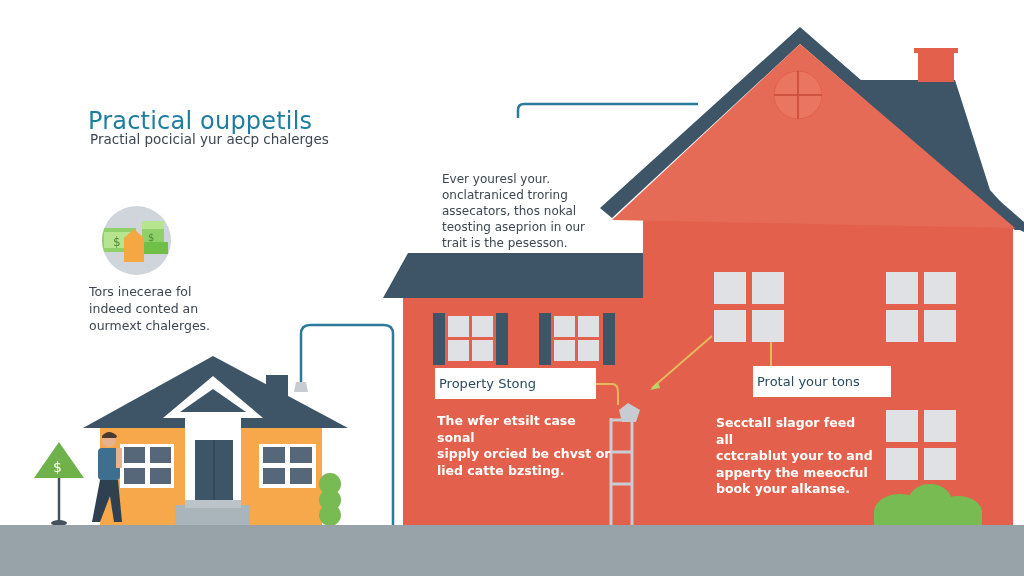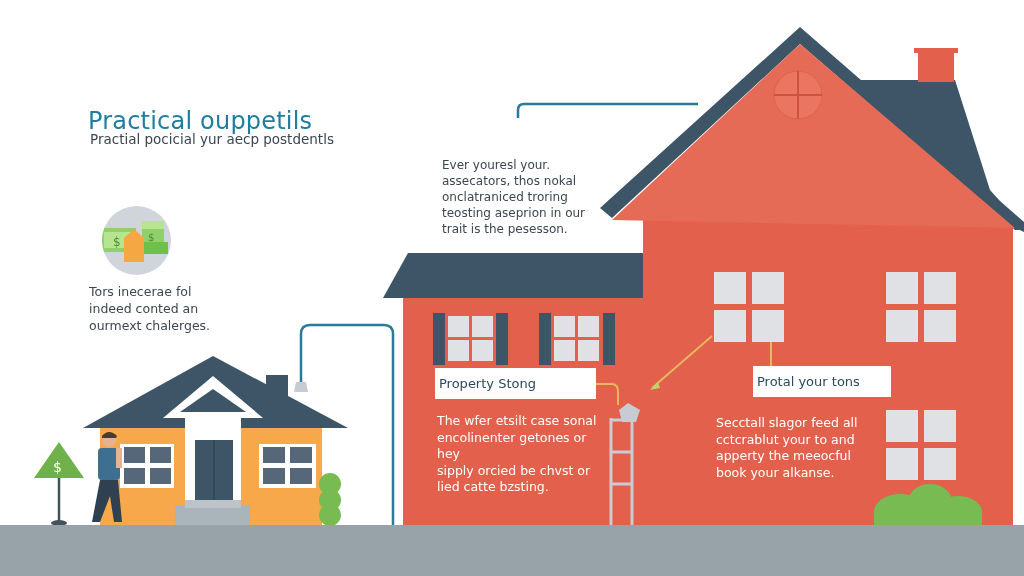--- a/index.html
+++ b/index.html
@@ -1,31 +1,31 @@
 <!DOCTYPE html>
 <html><head>
 <meta charset="utf-8">
 <style>
   html, body { margin: 0; padding: 0; }
   body { width: 1024px; height: 576px; position: relative; overflow: hidden; background: #ffffff; font-family: "DejaVu Sans", sans-serif; }
   .abs { position: absolute; }
   .title { left: 88px; top: 107px; font-size: 24px; color: #1f7ea0; letter-spacing: 0.2px; }
   .subtitle { left: 90px; top: 131px; font-size: 13.5px; color: #3c4650; }
   .left-text { left: 89px; top: 283px; width: 150px; font-size: 12.5px; line-height: 17px; color: #3c4650; }
-  .mid-text { left: 442px; top: 157px; width: 160px; font-size: 12px; line-height: 16px; color: #3c4650; }
+  .mid-text { left: 442px; top: 171px; width: 160px; font-size: 12px; line-height: 16px; color: #3c4650; }
   .coin-circle { left: 102px; top: 206px; width: 69px; height: 69px; border-radius: 50%; background: #cfd5da; overflow: hidden; }
   .ground { left: 0; top: 525px; width: 1024px; height: 51px; background: #97a3a9; }
   .label-box { background: #ffffff; color: #2b4a5e; font-size: 13px; display: flex; align-items: center; padding-left: 4px; box-sizing: border-box; }
-  .white-text { color: #ffffff; font-size: 12.5px; line-height: 16.5px; font-weight: normal; }
+  .white-text { color: #ffffff; font-size: 12.5px; line-height: 16.5px; font-weight: bold; }
 </style>
 </head>
 <body>
 
 <div class="abs title">Practical ouppetils</div>
-<div class="abs subtitle">Practial pocicial yur aecp postdentls</div>
+<div class="abs subtitle">Practial pocicial yur aecp chalerges</div>
 
 <div class="abs coin-circle">
   <svg width="69" height="69" viewBox="0 0 69 69">
     <rect x="-2" y="22" width="36" height="24" fill="#8fd06a"></rect>
     <rect x="2" y="26" width="28" height="16" fill="#b7e48f"></rect>
     <text x="11" y="40" font-size="12" fill="#4a8e3a" font-family="DejaVu Sans, sans-serif">$</text>
     <rect x="40" y="15" width="22" height="30" fill="#8fd06a"></rect>
     <rect x="40" y="15" width="22" height="8" fill="#b7e48f"></rect>
     <text x="46" y="35" font-size="10" fill="#4a8e3a" font-family="DejaVu Sans, sans-serif">$</text>
     <rect x="38" y="36" width="28" height="12" fill="#6fbf48"></rect>
@@ -34,22 +34,22 @@
 </div>
 
 <div class="abs left-text">
   <div>Tors inecerae fol</div>
   <div>indeed conted an</div>
   <div>ourmext chalerges.</div>
 </div>
 
 <div class="abs mid-text">
   <div>Ever youresl your.</div>
+  <div>onclatraniced troring</div>
   <div>assecators, thos nokal</div>
-  <div>onclatraniced troring</div>
   <div>teosting aseprion in our</div>
   <div>trait is the pesesson.</div>
 </div>
 
 <svg class="abs" style="left:0;top:0" width="1024" height="576" viewBox="0 0 1024 576">
 
   <path d="M518 118 L518 110 Q518 104 524 104 L698 104" fill="none" stroke="#2c7a9a" stroke-width="2.5"></path>
   <path d="M301 382 L301 334 Q301 325 310 325 L384 325 Q393 325 393 334 L393 525" fill="none" stroke="#2c7a9a" stroke-width="2.5"></path>
 
   <rect x="643" y="220" width="370" height="305" fill="#e2604c"></rect>
@@ -167,21 +167,20 @@
     <polygon points="59,442 84,478 34,478" fill="#6fb24c"></polygon>
     <text x="53" y="472" font-size="14" fill="#ffffff" font-family="DejaVu Sans, sans-serif">$</text>
   </g>
 </svg>
 
 <div class="abs ground"></div>
 
 <div class="abs label-box" style="left:435px;top:368px;width:161px;height:31px;">Property Stong</div>
 <div class="abs white-text" style="left:437px;top:413px;width:175px;">
   <div>The wfer etsilt case sonal</div>
-  <div>encolinenter getones or hey</div>
   <div>sipply orcied be chvst or</div>
   <div>lied catte bzsting.</div>
 </div>
 
 <div class="abs label-box" style="left:717px;top:366px;width:138px;height:31px;margin-left:36px;">Protal your tons</div>
 <div class="abs white-text" style="left:716px;top:415px;width:160px;">
   <div>Secctall slagor feed all</div>
   <div>cctcrablut your to and</div>
   <div>apperty the meeocful</div>
   <div>book your alkanse.</div>

